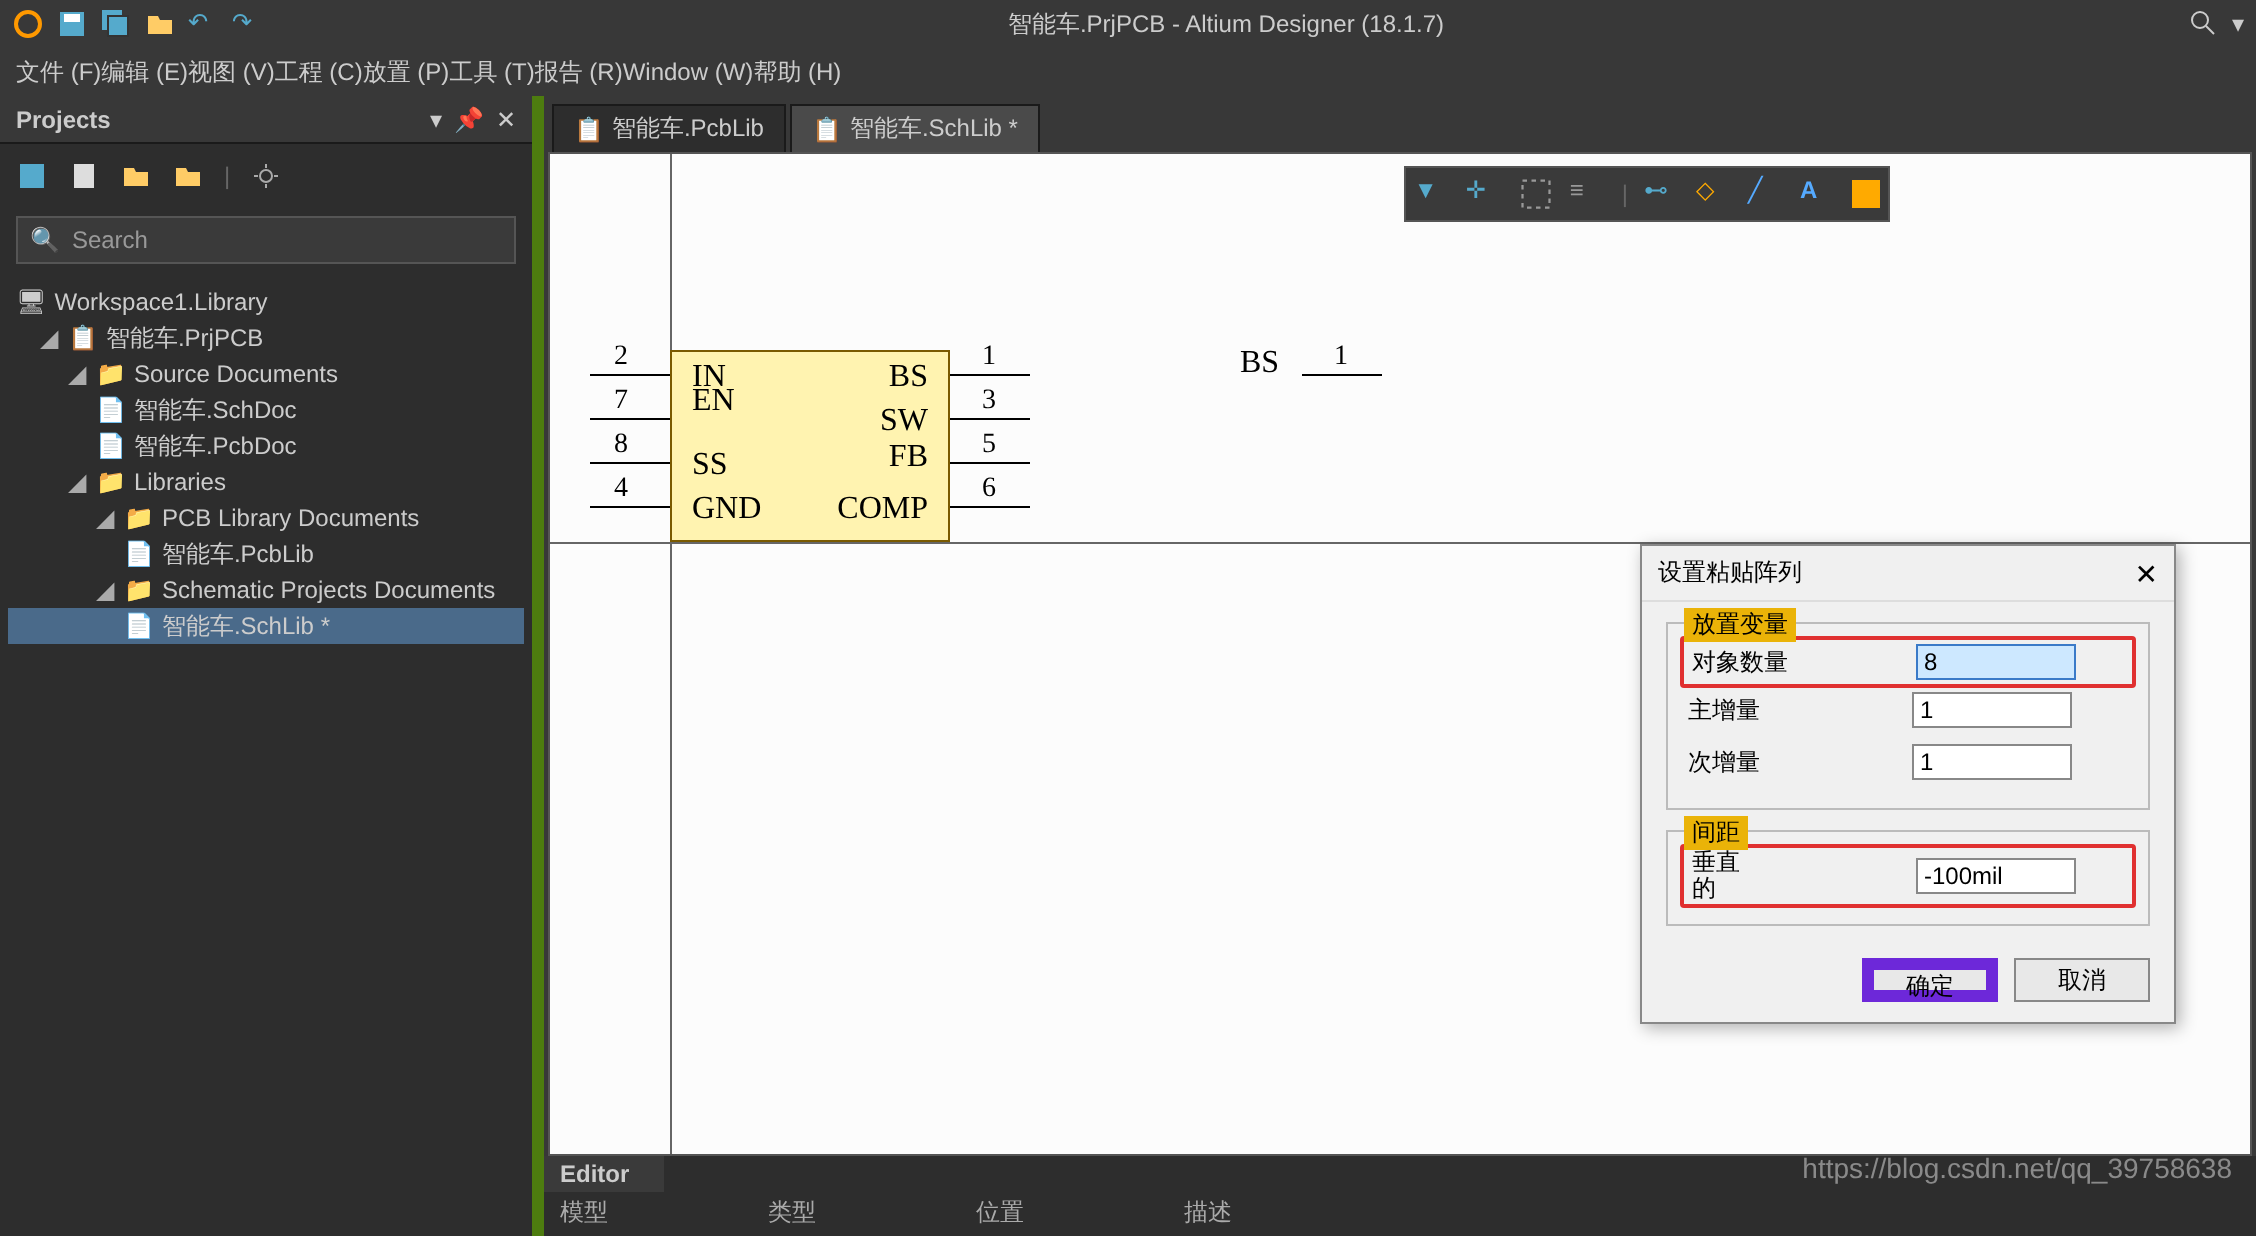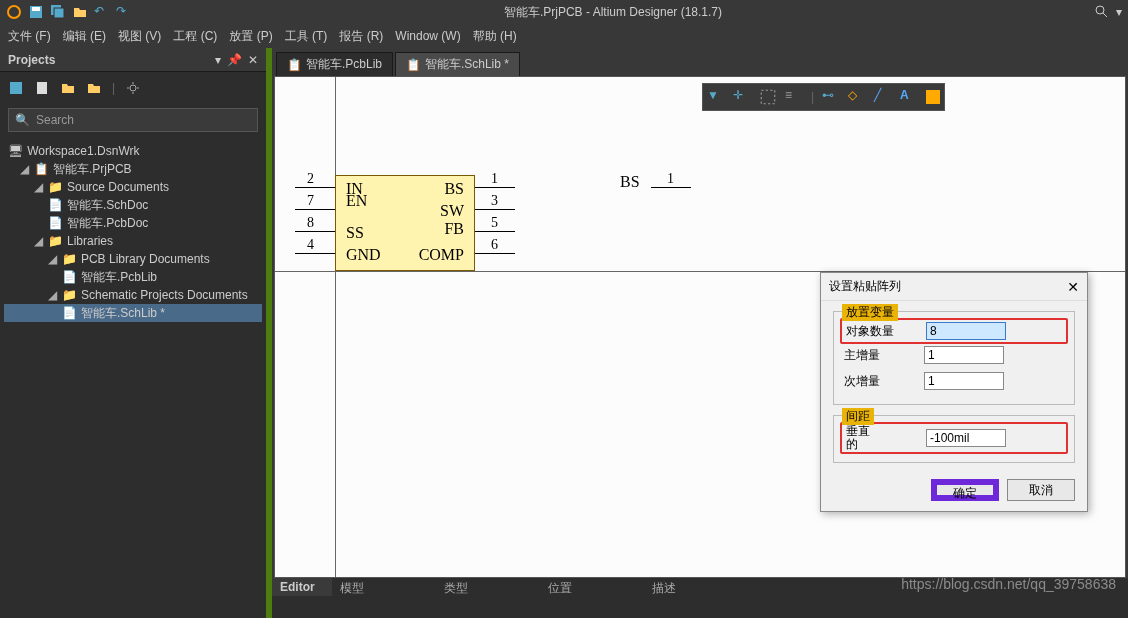--- a/index.html
+++ b/index.html
@@ -1,21 +1,21 @@
 <!DOCTYPE html>
 <html><head>
 <meta charset="utf-8">
 <style>
 *{margin:0;padding:0;box-sizing:border-box;font-family:"Microsoft YaHei",Arial,sans-serif;font-size:12px;}
 body{background:#383838;color:#ccc;width:1128px;height:618px;overflow:hidden;position:relative;}
 .titlebar{height:24px;background:#383838;display:flex;align-items:center;padding:0 6px;}
 .titlebar .iconrow{display:flex;gap:6px;align-items:center;}
 .titlebar .title{flex:1;text-align:center;color:#ccc;}
 .titlebar .search-top{width:16px;height:16px;}
-.menubar{height:24px;background:#383838;display:flex;align-items:center;padding:0 8px;gap:12px;color:#ccc;}
+.menubar{height:24px;background:#383838;display:flex;align-items:center;padding:0 8px;gap:0;color:#ccc;}
 .menubar span{cursor:default;}
 .main{display:flex;height:calc(618px - 48px);}
 .sidebar{width:272px;background:#2d2d2d;border-right:6px solid #4d7c0f;display:flex;flex-direction:column;}
 .panel-header{height:24px;background:#383838;display:flex;align-items:center;padding:0 8px;justify-content:space-between;border-bottom:1px solid #1a1a1a;}
 .panel-header .title{font-weight:bold;}
 .panel-header .controls{display:flex;gap:6px;font-size:10px;}
 .panel-toolbar{height:32px;display:flex;align-items:center;padding:0 8px;gap:10px;}
 .ticon{width:16px;height:16px;display:inline-block;}
 .searchbox{margin:4px 8px;background:#3a3a3a;border:1px solid #555;height:24px;display:flex;align-items:center;padding:0 6px;color:#999;}
 .tree{padding:6px 4px;color:#ccc;flex:1;overflow:auto;}
@@ -40,28 +40,28 @@
 .pin{position:absolute;font-size:14px;color:#000;font-family:"Times New Roman",serif;}
 .pinline{position:absolute;height:1px;background:#000;}
 .floating-toolbar{position:absolute;top:6px;right:180px;height:28px;background:#3a3a3a;border:1px solid #555;display:flex;align-items:center;padding:0 4px;gap:8px;}
 .ftb-icon{width:18px;height:18px;}
 .dialog{position:absolute;left:545px;top:195px;width:268px;background:#f0f0f0;border:1px solid #888;box-shadow:2px 2px 8px rgba(0,0,0,0.3);color:#000;}
 .dialog-title{height:28px;display:flex;align-items:center;justify-content:space-between;padding:0 8px;border-bottom:1px solid #ddd;}
 .dialog-title .close{font-size:14px;cursor:default;}
 .dialog-body{padding:10px 12px;}
 .fieldset{border:1px solid #bbb;padding:8px 10px 10px;margin-bottom:10px;position:relative;}
 .fieldset .legend{position:absolute;top:-8px;left:8px;background:#eab308;padding:0 4px;font-size:12px;}
-.field-row{display:flex;align-items:center;height:26px;}
+.field-row{display:flex;align-items:center;height:26px;gap:32px;}
 .field-row .flabel{width:80px;}
 .field-row input[type=text]{width:80px;height:18px;border:1px solid #888;padding:0 3px;font-size:12px;}
 .field-row input[type=checkbox]{width:14px;height:14px;}
 .highlight{border:2px solid #e03030;border-radius:2px;padding:2px 4px;margin:-2px -4px;}
 .dialog-buttons{display:flex;justify-content:flex-end;gap:8px;padding-top:6px;}
 .dialog-buttons button{width:68px;height:22px;background:#e8e8e8;border:1px solid #888;cursor:default;}
-.bottom-panel{height:40px;background:#2d2d2d;display:flex;flex-direction:row;}
+.bottom-panel{height:40px;background:#2d2d2d;display:flex;flex-direction:column;}
 .bottom-tab{height:18px;padding:0 8px;display:flex;align-items:center;background:#3a3a3a;width:60px;font-weight:bold;}
 .bottom-cols{flex:1;display:flex;padding:2px 8px;gap:80px;color:#aaa;}
 .watermark{position:absolute;right:12px;bottom:26px;color:rgba(200,200,200,0.6);font-size:14px;}
 svg{display:block;}
 </style>
 </head>
 <body>
 
 <div class="titlebar">
   <div class="iconrow">
@@ -151,21 +151,21 @@
           </svg>
         </span>
     </div>
     <div class="searchbox">
       <span>🔍</span>
       <span style="margin-left:6px">Search</span>
     </div>
     <div class="tree">
       <div class="row">
           <span>🖥</span>
-          <span>Workspace1.DsnWrk</span>
+          <span>Workspace1.Library</span>
         </div>
       <div class="row indent1">
           <span class="tri">◢</span>
           <span>📋</span>
           <span>智能车.PrjPCB</span>
         </div>
       <div class="row indent2">
           <span class="tri">◢</span>
           <span>📁</span>
           <span>Source Documents</span>

